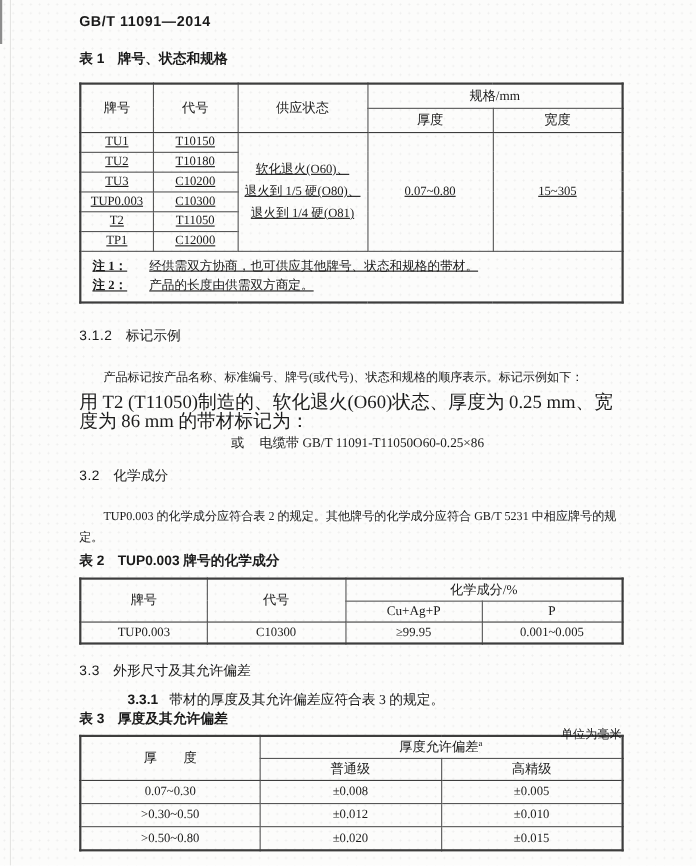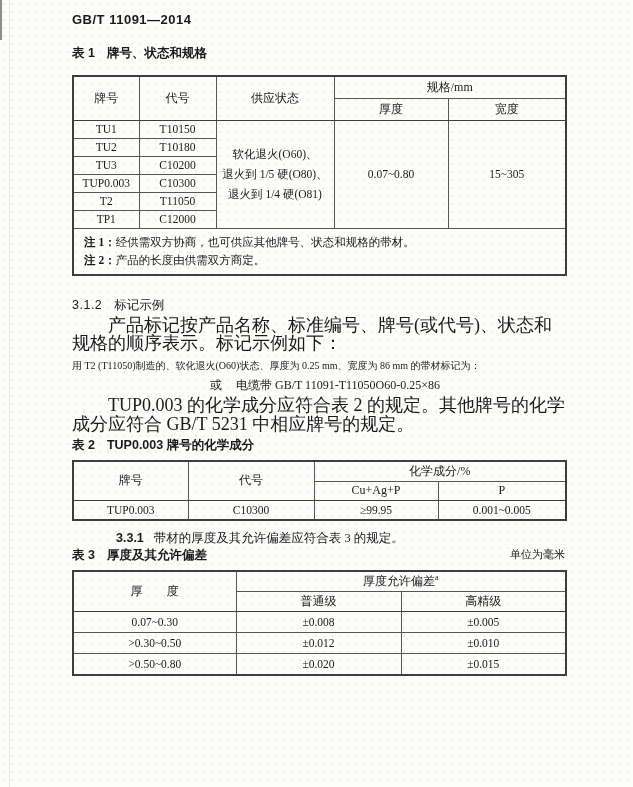--- a/index.html
+++ b/index.html
@@ -35,55 +35,55 @@
   .doc-table { border:2px solid #3d3d3d; }
   .doc-table th, .doc-table td {
     border:1px solid #565656;
     text-align:center; vertical-align:middle;
     font-size:11.5px; font-weight:normal;
     padding:1px 2px;
   }
   .doc-table thead th { font-size:12px; }
   .t1 { margin-top:13px; }
   .t1 thead tr { height:22px; }
-  .t1 tbody tr { height:18px; }
+  .t1 tbody tr { height:18px;text-decoration:underline; }
   .head-sep { border-bottom:1.5px solid #3d3d3d !important; }
   .supply-cell span { display:block; line-height:20px; }
   .notes-cell {
     text-align:left !important; padding:4px 10px 5px 10px !important;
     font-size:11px; line-height:18px;
   }
-  .note-line .note-label { font-weight:bold; margin-right:0; }
+  .note-line .note-label { font-weight:bold; margin-right:20px; }
 
   .sec-heading {
     font-family:"Liberation Sans","DejaVu Sans",sans-serif;
     font-weight:normal; font-size:12.5px;
   }
   .sec-heading .sec-num { margin-right:12px; letter-spacing:.5px; }
   .h312 { margin-top:21px; }
-  .para { font-size:18px; line-height:18px; margin-top:2px; text-indent:2em; }
-  .line-noindent { font-size:10px; line-height:17px; margin-top:5px; }
+  .para { font-size:11px; line-height:18px; margin-top:20px; text-indent:2em; }
+  .line-noindent { font-size:17px; line-height:17px; margin-top:5px; }
   .example-line1 { font-size:12px; margin-top:4px; padding-left:168px; }
   .example-line2 { font-size:12px; margin-top:3px; padding-left:138px; }
   .example-line2 .or-label { margin-right:14px; }
   .h32 { margin-top:13px; }
   .para-32 { line-height:19px; }
 
   .t2cap { margin-top:3px; }
   .t2 { margin-top:6px; }
   .t2 thead tr { height:19px; }
   .t2 tbody tr { height:20px; }
 
   .h33 { margin-top:16px; }
   .sub-line { font-size:12.5px; margin-top:9px;margin-left:44px; }
   .sub-line .sec-num { font-family:"Liberation Sans","DejaVu Sans",sans-serif; font-weight:bold; margin-right:10px; }
 
   .t3cap-row { position:relative; height:16px; }
   .t3cap-row .tbl-caption { margin-top:0; }
-  .unit-note { position:absolute; right:0; top:0; font-size:11px; }
+  .unit-note { position:absolute; right:0; top:15px; font-size:11px; }
   .t3 { margin-top:7px; }
   .t3 thead tr { height:20px; }
   .t3 tbody tr { height:21px; }
   sup { font-size:8px; }
 </style>
 </head>
 <body>
 
 <div class="page">
   <div class="scan-corner-mark"></div>
@@ -164,20 +164,23 @@
 
     <div class="sec-heading h312">
       <span class="sec-num">3.1.2</span><span>标记示例</span>
     </div>
     <div class="para">产品标记按产品名称、标准编号、牌号(或代号)、状态和规格的顺序表示。标记示例如下：</div>
     <div class="line-noindent">用 T2 (T11050)制造的、软化退火(O60)状态、厚度为 0.25 mm、宽度为 86 mm 的带材标记为：</div>
     <div class="example-line2">
       <span class="or-label">或</span><span>电缆带 GB/T 11091-T11050O60-0.25×86</span>
     </div>
 
+    <div class="sec-heading h32">
+      <span class="sec-num">3.2</span><span>化学成分</span>
+    </div>
     <div class="para para-32">TUP0.003 的化学成分应符合表 2 的规定。其他牌号的化学成分应符合 GB/T 5231 中相应牌号的规定。</div>
 
     <div class="tbl-caption t2cap">
       <span class="cap-label">表 2</span><span>TUP0.003 牌号的化学成分</span>
     </div>
 
     <table class="doc-table t2">
       <colgroup>
           <col style="width:115px">
           <col style="width:126px">
@@ -198,20 +201,23 @@
       <tbody>
         <tr>
           <td>TUP0.003</td>
           <td>C10300</td>
           <td>≥99.95</td>
           <td>0.001~0.005</td>
         </tr>
       </tbody>
     </table>
 
+    <div class="sec-heading h33">
+      <span class="sec-num">3.3</span><span>外形尺寸及其允许偏差</span>
+    </div>
     <div class="sub-line">
       <span class="sec-num">3.3.1</span><span>带材的厚度及其允许偏差应符合表 3 的规定。</span>
     </div>
 
     <div class="t3cap-row">
       <div class="tbl-caption">
         <span class="cap-label">表 3</span><span>厚度及其允许偏差</span>
       </div>
       <span class="unit-note">单位为毫米</span>
     </div>

